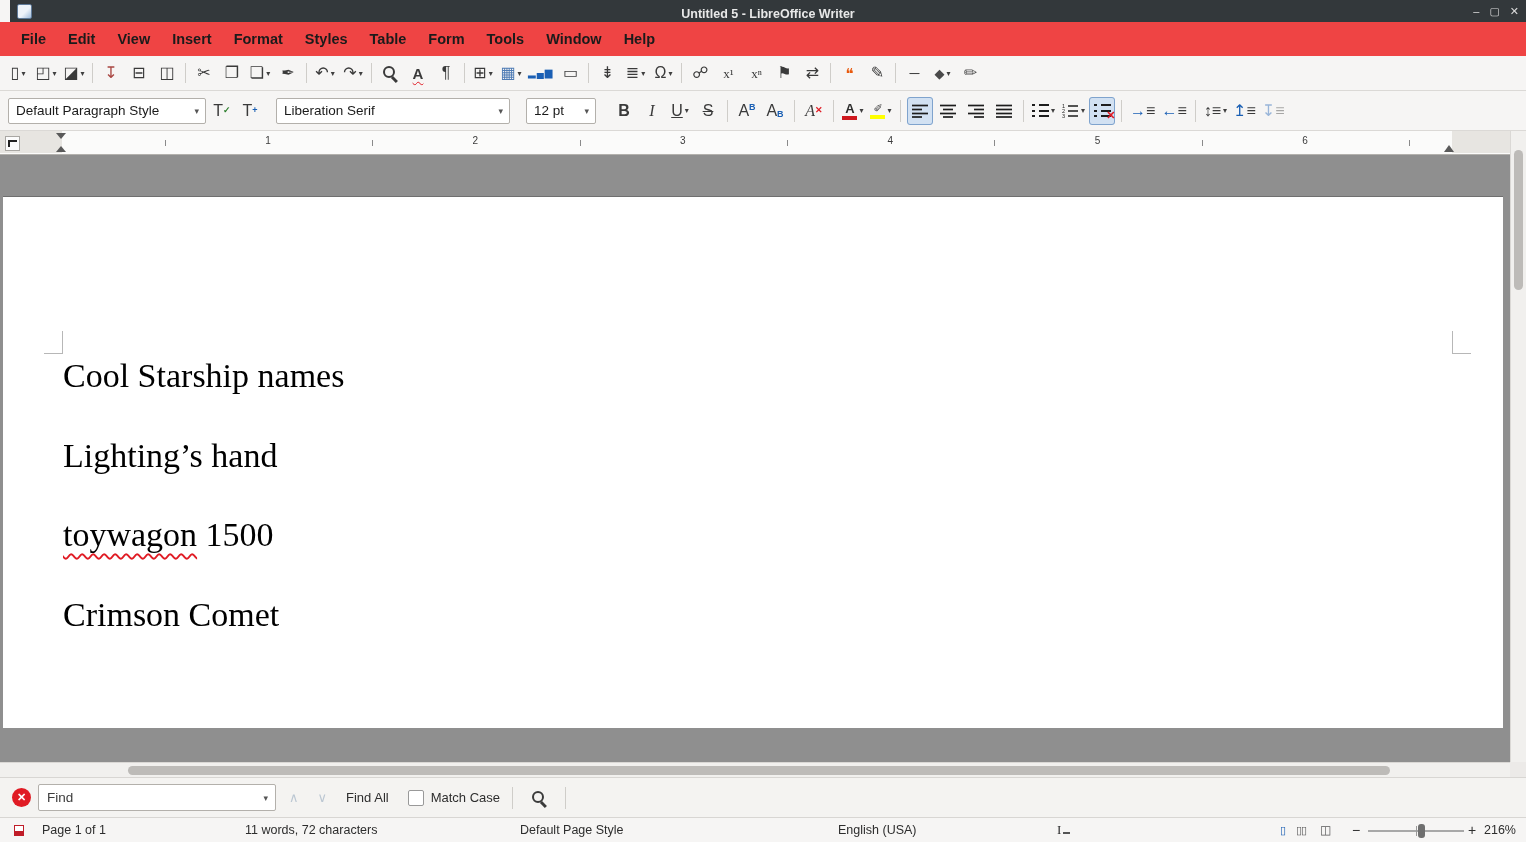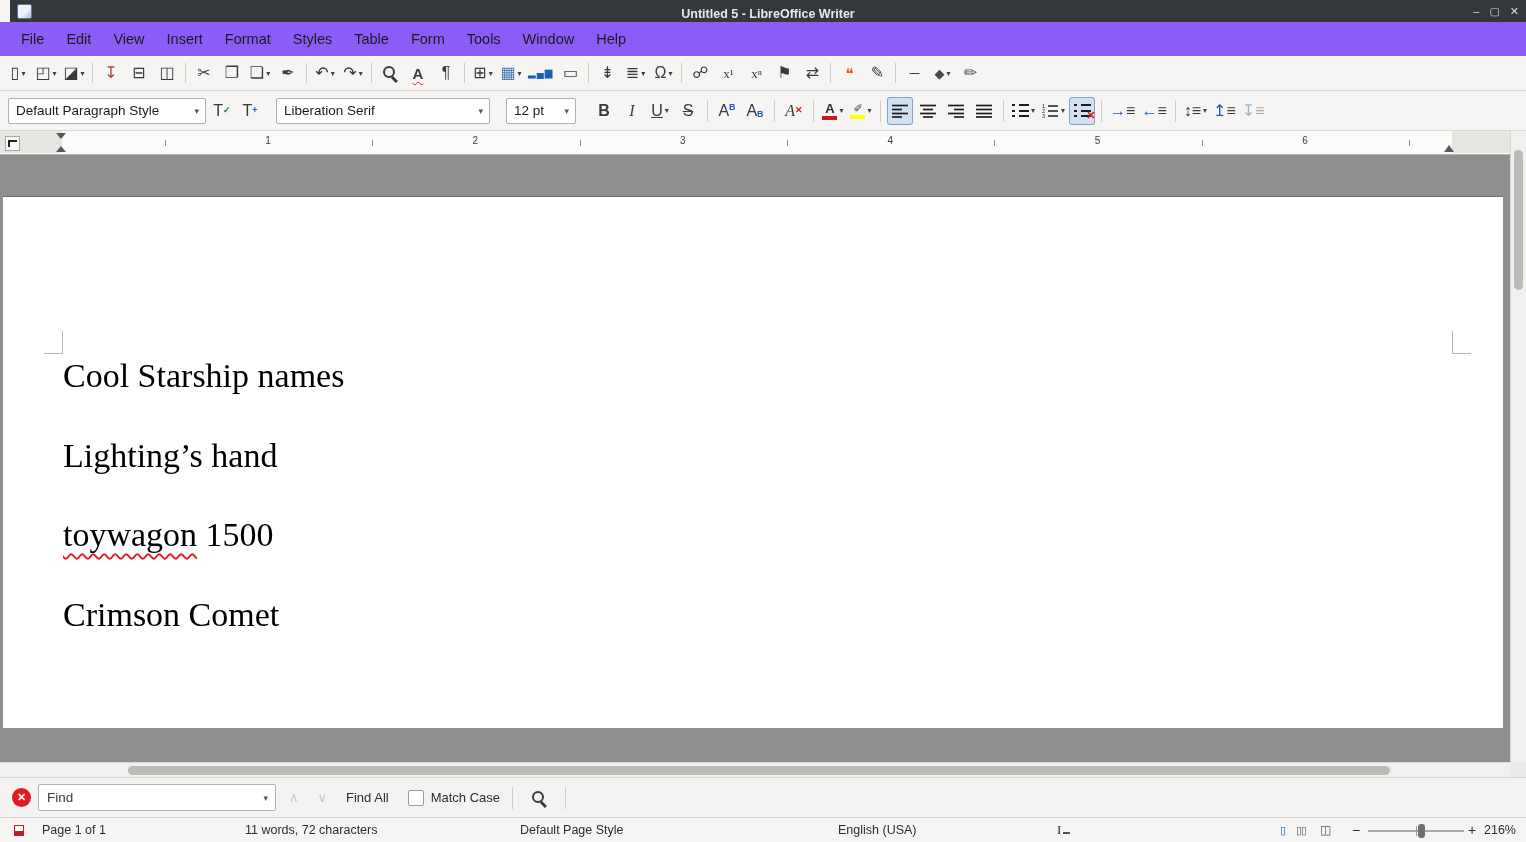--- a/index.html
+++ b/index.html
@@ -9,21 +9,21 @@
 
   
   .titlebar{top:0;height:28px;background:#33383b;color:#e8e8e8;margin-left:10px;}
   .app-icon{position:absolute;left:7px;top:4px;width:13px;height:13px;border-radius:2px;
             background:linear-gradient(135deg,#eef3f9 55%,#9fbcdc);border:1px solid #5f7a99;}
   .title{position:absolute;left:0;right:0;text-align:center;font-weight:bold;font-size:12.5px;}
   .winctl{position:absolute;right:7px;top:0;height:22px;display:flex;gap:10px;align-items:center;font-size:11px;color:#dcdcdc;}
   .winctl span{cursor:default;}
 
   
-  .menubar{top:22px;height:34px;background:#8b5cf6;padding-left:10px;}
+  .menubar{top:22px;height:34px;background:#ef4444;padding-left:10px;font-weight:bold;}
   .menu-items{display:flex;}
   .menu-item{padding:0 11px;font-size:14.5px;color:#1b1b1b;line-height:34px;}
 
   
   .toolbar{background:#f6f5f4;border-bottom:1px solid #dbd9d6;}
   .tb1{top:56px;height:35px;padding-left:4px;}
   .tb2{top:91px;height:40px;padding-left:6px;}
   .tb-items{display:flex;align-items:center;}
   .tbtn{display:inline-flex;align-items:center;justify-content:center;height:26px;min-width:26px;
         padding:0 2px;margin:0 1px;border-radius:3px;color:#3a3a3a;position:relative;box-sizing:border-box;}
@@ -50,21 +50,21 @@
   .mag::before,[data-name="find-replace-button"] .g::before{content:"";position:absolute;left:1px;top:1px;width:8px;height:8px;
       border:2px solid #3a3a3a;border-radius:50%;}
   .mag::after,[data-name="find-replace-button"] .g::after{content:"";position:absolute;left:11px;top:11px;width:7px;height:2.5px;
       background:#3a3a3a;transform:rotate(45deg);transform-origin:0 0;}
 
   
   .combo{height:26px;background:#fff;border:1px solid #b3b0ab;border-radius:2px;display:inline-flex;
          align-items:center;padding:0 20px 0 7px;font-size:13.5px;color:#1a1a1a;position:relative;margin:0 2px;box-sizing:border-box;}
   .combo::after{content:"▾";position:absolute;right:6px;top:50%;transform:translateY(-50%);font-size:9px;color:#555;}
   .para-style{width:198px;}
-  .font-name{width:214px;margin-left:12px;}
+  .font-name{width:234px;margin-left:12px;}
   .font-size{width:70px;margin-left:14px;margin-right:14px;}
   .bold-g{font-weight:700;}
   .italic-g{font-style:italic;font-family:"Liberation Serif",serif;}
   .underline-g{text-decoration:underline;}
   .strike-g{text-decoration:line-through;}
   .comp{display:inline-flex;align-items:center;}
   .mark{font-size:9px;line-height:1;font-weight:700;}
   .ok{color:#2a7d2a;}.add{color:var(--accent,#1a5fb4);}.err{color:var(--misspelling-red,#e01b24);}
   .supmark,.submark{font-size:9px;color:var(--accent,#1a5fb4);font-weight:700;}
   .supmark{align-self:flex-start;}.submark{align-self:flex-end;}

